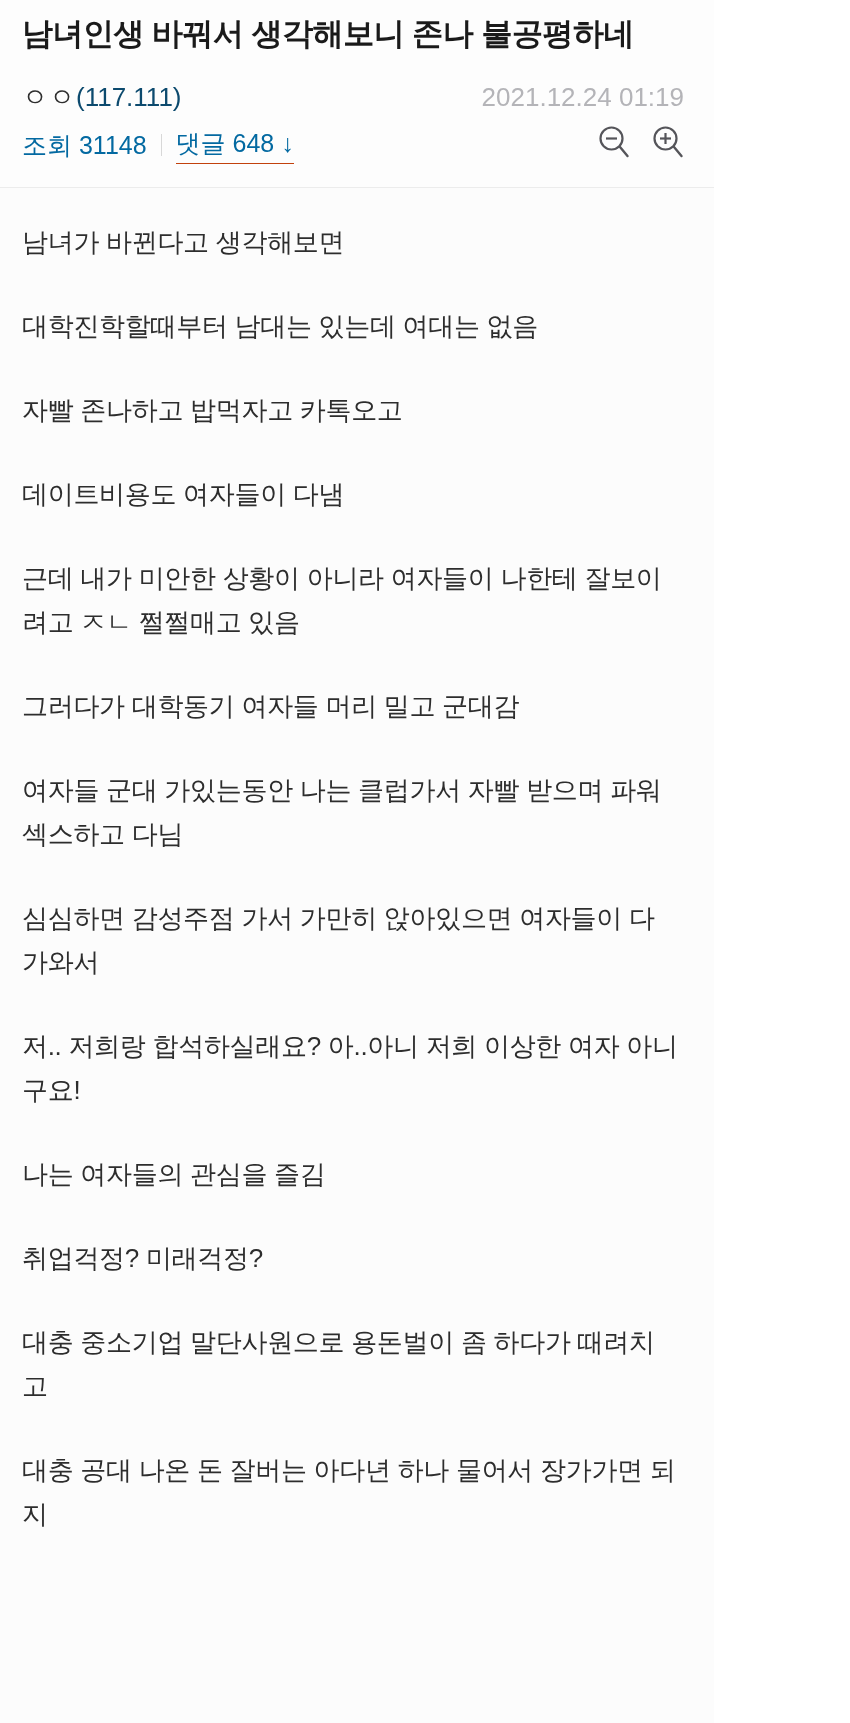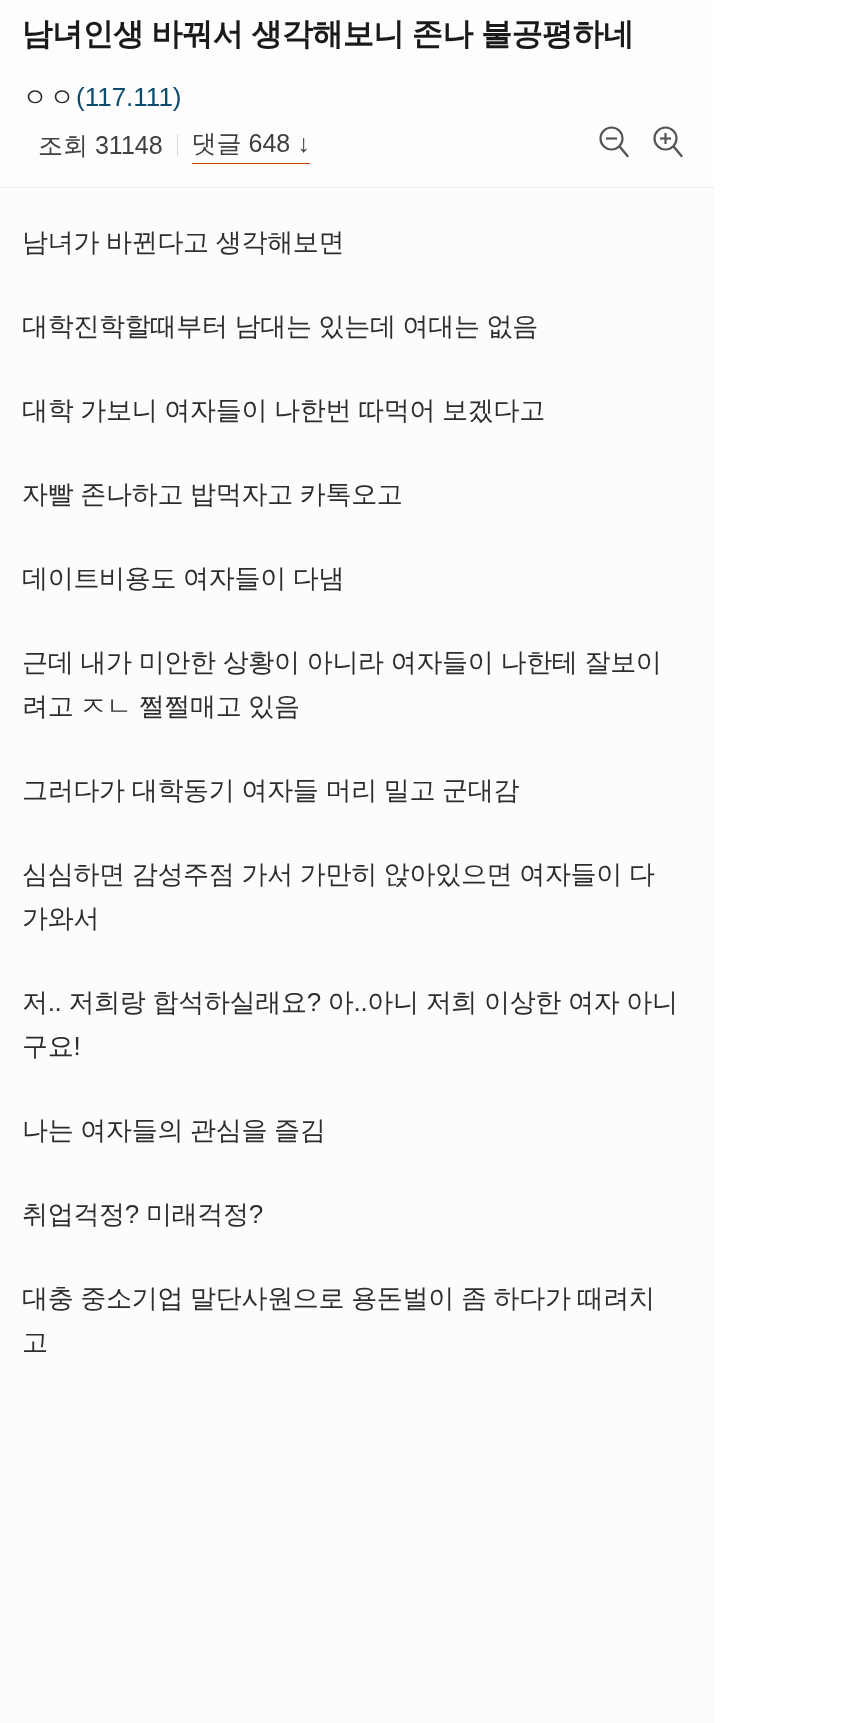--- a/index.html
+++ b/index.html
@@ -38,22 +38,21 @@
     font-size: 26px;
   }
   .author { color: #2e2e2e; letter-spacing: 1px; }
   .author .ip { color: #0c4a6e; letter-spacing: 0; }
   .date { color: #b4b4b8; }
   .stats-row {
     display: flex;
     justify-content: space-between;
     margin-top: 10px;
     font-size: 25px;
-    color: #404040;
-    margin-left: 16px;
+    color: #0369a1;
   }
   .stats-left { display: flex; align-items: center; }
   .views { white-space: nowrap; }
   .stat-divider {
     width: 0;
     height: 22px;
     border-left: 1px solid #d8d8d8;
     margin: 0 14px;
   }
   .comments {
@@ -82,20 +81,21 @@
 </head>
 <body>
 
 <div class="page">
 
   <div class="header">
     <h1 class="post-title">남녀인생 바꿔서 생각해보니 존나 불공평하네</h1>
 
     <div class="meta-row">
       <div class="author"><span>ㅇㅇ</span><span class="ip">(117.111)</span></div>
+      <div class="date">2021.12.24 01:19</div>
     </div>
 
     <div class="stats-row">
       <div class="stats-left">
         <span class="views">조회 31148</span>
         <span class="stat-divider"></span>
         <span class="comments">댓글 648 ↓</span>
       </div>
       <div class="zoom-icons">
         <span class="zoom-icon">
@@ -113,25 +113,26 @@
             <line x1="21.8" y1="21.8" x2="29.5" y2="31" stroke="currentColor" stroke-width="2.4" stroke-linecap="round"></line>
           </svg>
         </span>
       </div>
     </div>
   </div>
 
   <div class="content">
       <p class="para">남녀가 바뀐다고 생각해보면</p>
       <p class="para">대학진학할때부터 남대는 있는데 여대는 없음</p>
-      <p class="para">대학 가보니 여자들이 나한번 따먹어 보겠다고</p>
       <p class="para">자빨 존나하고 밥먹자고 카톡오고</p>
       <p class="para">데이트비용도 여자들이 다냄</p>
       <p class="para">근데 내가 미안한 상황이 아니라 여자들이 나한테 잘보이려고 ㅈㄴ 쩔쩔매고 있음</p>
       <p class="para">그러다가 대학동기 여자들 머리 밀고 군대감</p>
+      <p class="para">여자들 군대 가있는동안 나는 클럽가서 자빨 받으며 파워섹스하고 다님</p>
       <p class="para">심심하면 감성주점 가서 가만히 앉아있으면 여자들이 다 가와서</p>
       <p class="para">저.. 저희랑 합석하실래요? 아..아니 저희 이상한 여자 아니구요!</p>
       <p class="para">나는 여자들의 관심을 즐김</p>
       <p class="para">취업걱정? 미래걱정?</p>
       <p class="para">대충 중소기업 말단사원으로 용돈벌이 좀 하다가 때려치고</p>
+      <p class="para">대충 공대 나온 돈 잘버는 아다년 하나 물어서 장가가면 되지</p>
     </div>
 
 </div>
 
 </body></html>

